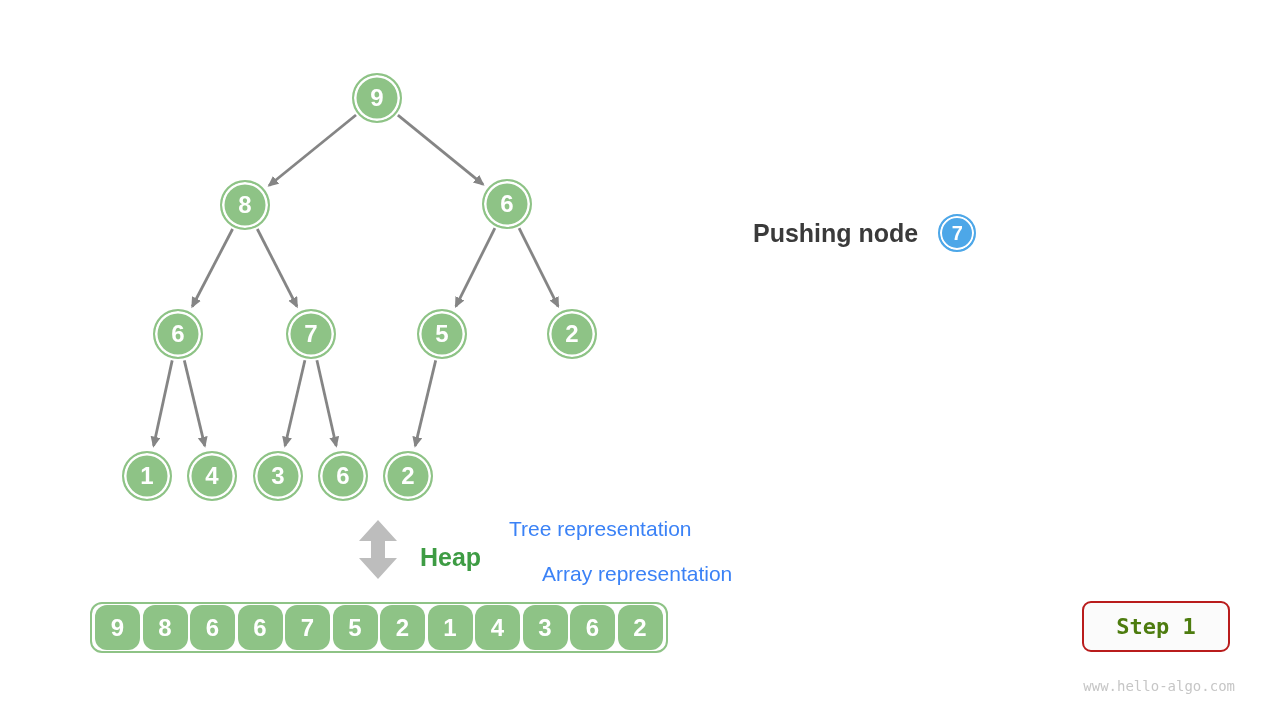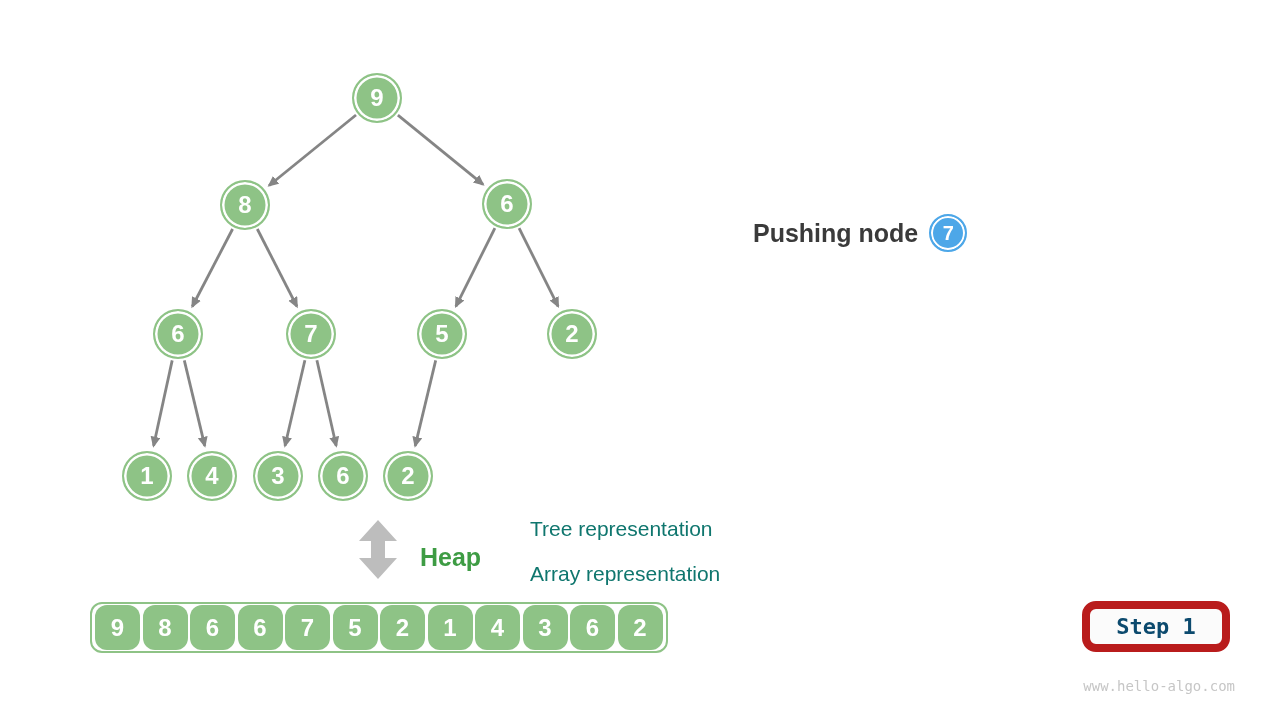--- a/index.html
+++ b/index.html
@@ -23,42 +23,42 @@
     border: 2px solid #8EC386;
     box-shadow: inset 0 0 0 2.5px #ffffff;
     color: #ffffff;
     font-size: 24px; font-weight: bold;
     display: flex; align-items: center; justify-content: center;
   }
 
   
   .title-row {
     position: absolute; left: 753px; top: 210px; height: 46px;
-    display: flex; align-items: center; gap: 11px;
+    display: flex; align-items: center; gap: 20px;
     color: #3A3A3A; font-size: 25px; font-weight: bold;
     white-space: nowrap;
   }
   .title-node {
     width: 38px; height: 38px; border-radius: 50%;
     background: #4DA7E8;
     border: 2px solid #4DA7E8;
     box-shadow: inset 0 0 0 2px #ffffff;
     color: #ffffff; font-size: 20px; font-weight: bold;
     display: flex; align-items: center; justify-content: center;
   }
 
   
   .updown-icon { position: absolute; left: 359px; top: 520px; }
   .heap-label {
     position: absolute; left: 420px; top: 543px;
     color: #3E9C44; font-size: 25px; font-weight: bold;
   }
-  .rep-text { position: absolute; left: 530px; color: #0f766e; font-size: 21px; white-space: nowrap; }
+  .rep-text { position: absolute; left: 509px; color: #3b82f6; font-size: 21px; white-space: nowrap; }
   .rep-tree { top: 517px; }
-  .rep-array { top: 562px; }
+  .rep-array { top: 562px; margin-left: 33px; }
 
   
   .array-box {
     position: absolute; left: 90px; top: 602px;
     display: inline-flex; gap: 2.5px;
     padding: 1px 3px;
     border: 2px solid #8EC386;
     border-radius: 12px;
     background: #ffffff;
   }
@@ -67,24 +67,24 @@
     border-radius: 12px;
     background: #8EC386;
     color: #ffffff; font-size: 24px; font-weight: bold;
     display: flex; align-items: center; justify-content: center;
   }
 
   
   .step-badge {
     position: absolute; left: 1082px; top: 601px;
     width: 148px; height: 51px;
-    border: 8px solid #b91c1c;
-    border-radius: 14px;
+    border: 2px solid #b91c1c;
+    border-radius: 9px;
     background: #FBFBFB;
-    color: #0c4a6e;
+    color: #4d7c0f;
     font-family: "DejaVu Sans Mono", monospace;
     font-size: 22px; font-weight: bold;
     display: flex; align-items: center; justify-content: center;
   }
 
   .watermark {
     position: absolute; right: 45px; top: 678px;
     color: #C6C6C6;
     font-family: "DejaVu Sans Mono", monospace;
     font-size: 14px;

